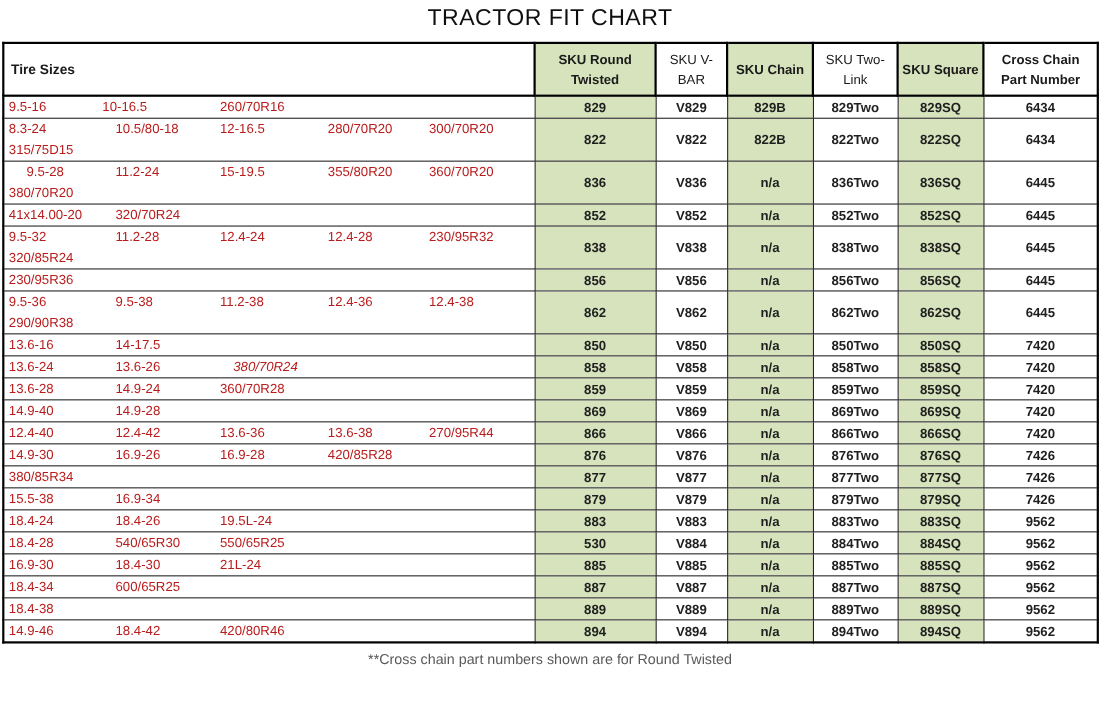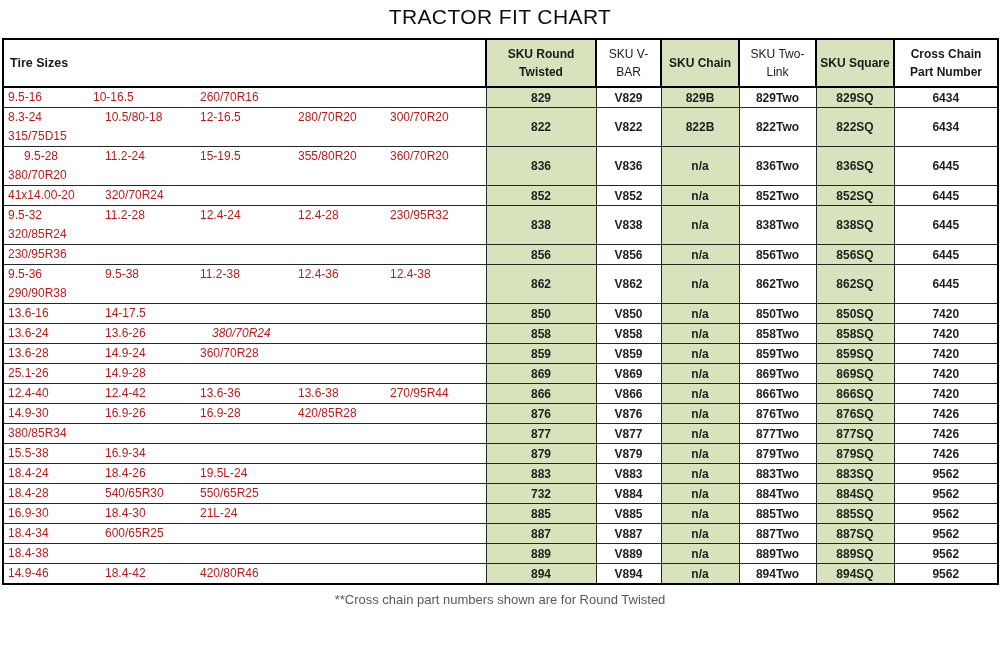--- a/index.html
+++ b/index.html
@@ -256,21 +256,21 @@
         <td>859</td>
         <td>V859</td>
         <td>n/a</td>
         <td>859Two</td>
         <td>859SQ</td>
         <td>7420</td>
       </tr>
       <tr class="single">
         <td class="tires">
           <div class="tline">
-            <span style="left: 4px;">25.1-26</span>
+            <span style="left: 4px;">14.9-40</span>
             <span style="left: 101px;">14.9-28</span>
           </div>
         </td>
         <td>869</td>
         <td>V869</td>
         <td>n/a</td>
         <td>869Two</td>
         <td>869SQ</td>
         <td>7420</td>
       </tr>
@@ -350,21 +350,21 @@
         <td>9562</td>
       </tr>
       <tr class="single">
         <td class="tires">
           <div class="tline">
             <span style="left: 4px;">18.4-28</span>
             <span style="left: 101px;">540/65R30</span>
             <span style="left: 196px;">550/65R25</span>
           </div>
         </td>
-        <td>732</td>
+        <td>530</td>
         <td>V884</td>
         <td>n/a</td>
         <td>884Two</td>
         <td>884SQ</td>
         <td>9562</td>
       </tr>
       <tr class="single">
         <td class="tires">
           <div class="tline">
             <span style="left: 4px;">16.9-30</span>

